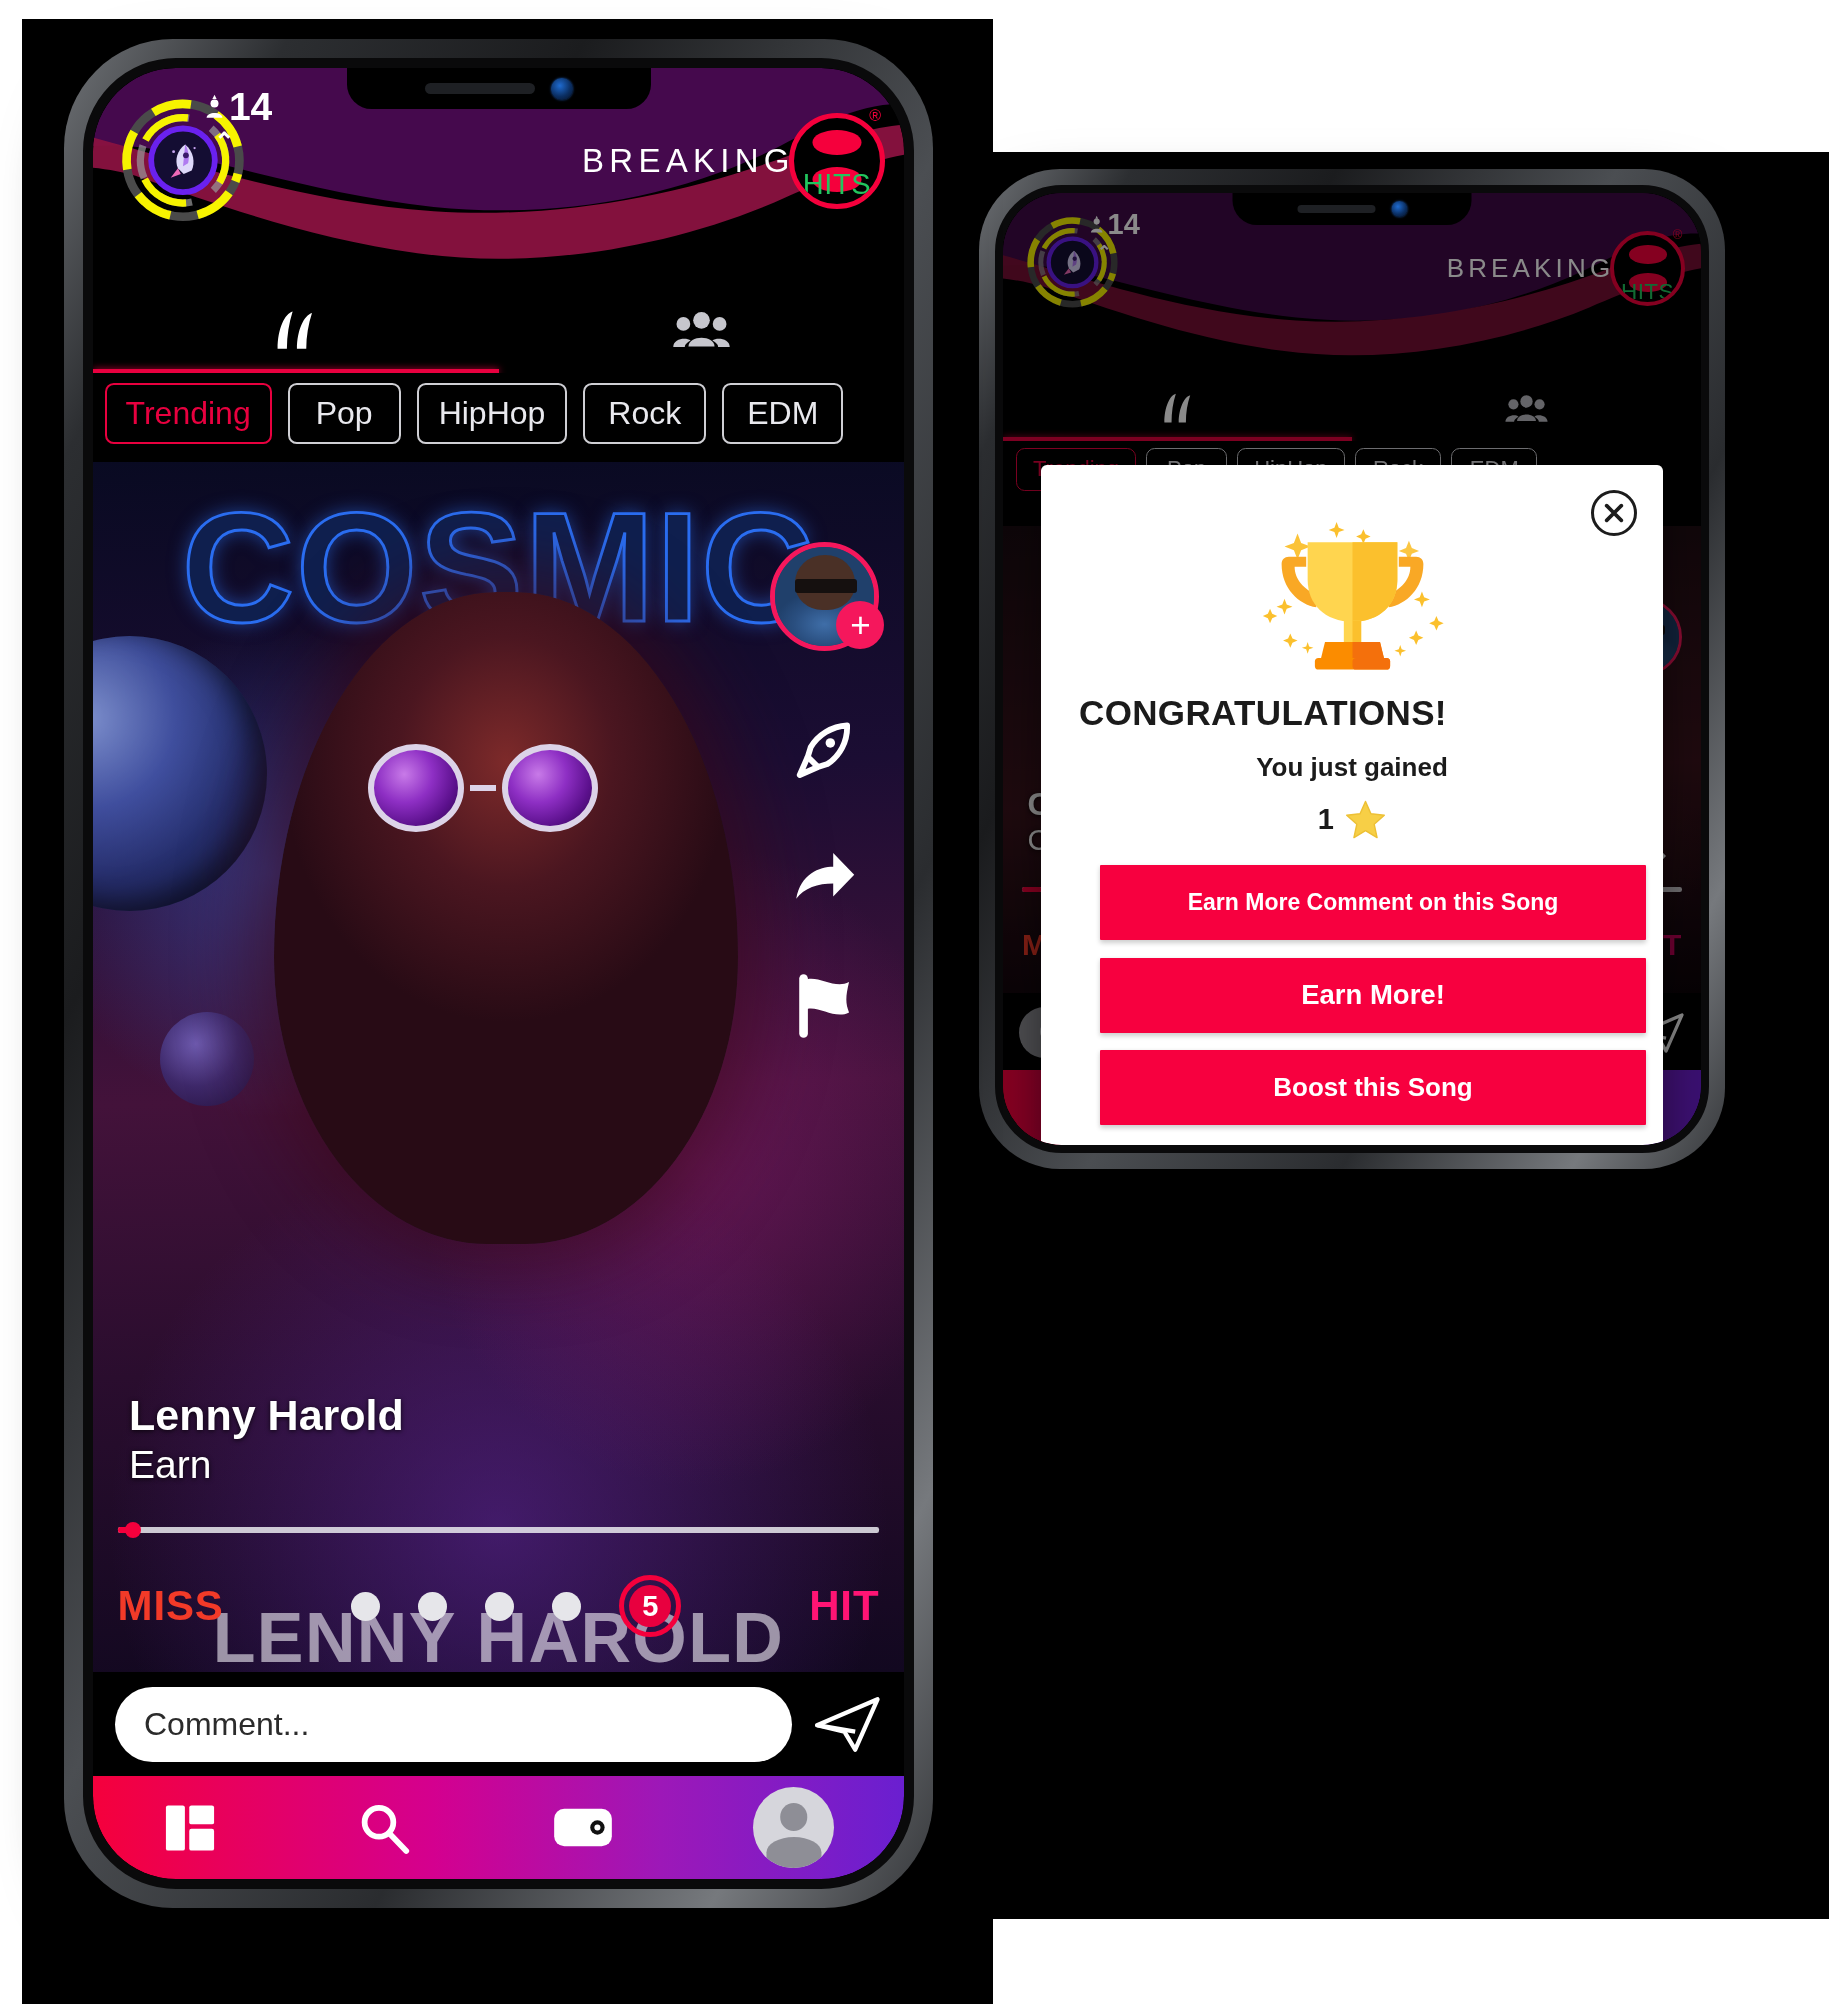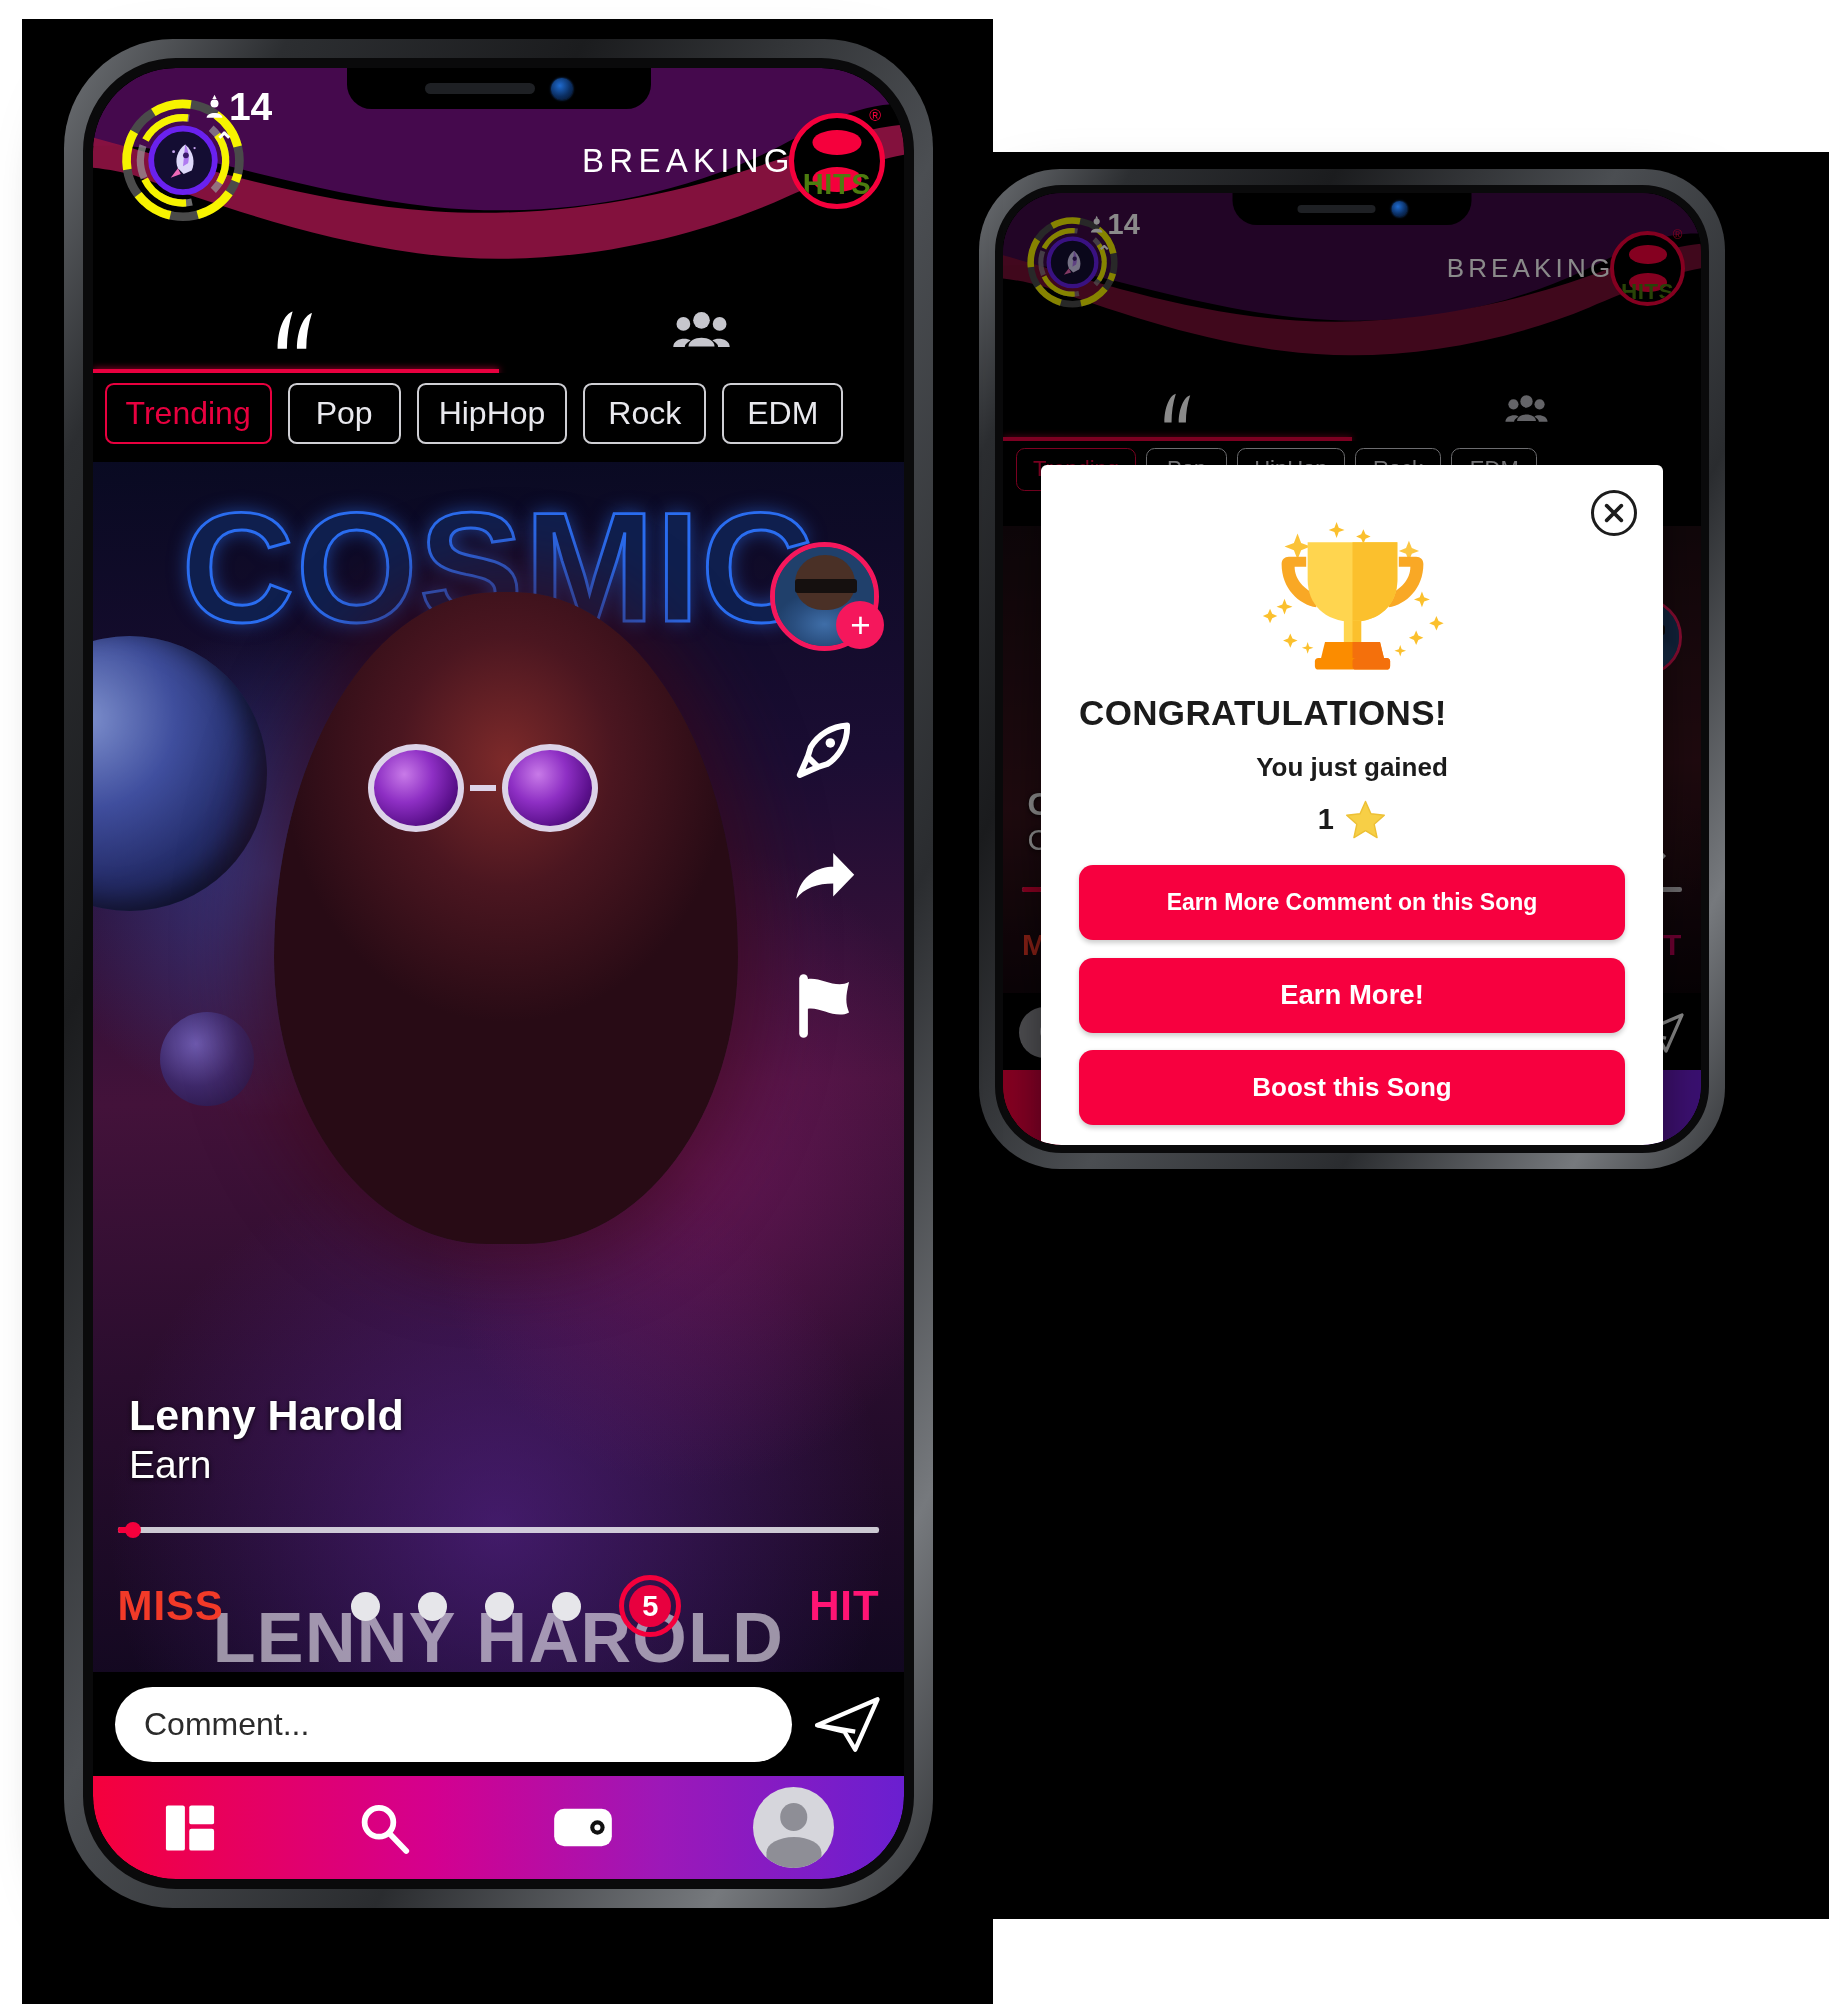--- a/index.html
+++ b/index.html
@@ -136,22 +136,22 @@
     background: #000;
   }
   .brand .hits-badge .bar-top,
   .brand .hits-badge .bar-bot {
     position: absolute; left: 50%; transform: translateX(-50%);
     background: #f5003c;
     border-radius: 50%;
   }
   .brand .hits-badge .hits-word {
     position: relative; z-index: 3;
-    color: #4d7c0f;
-    font-weight: 700;
+    color: #22c55e;
+    font-weight: 400;
     letter-spacing: .02em;
     margin-top: 46px;
   }
   .brand .reg {
     position: absolute;
     color: #f5003c;
   }
 
   
   .top-tabs {
@@ -472,26 +472,27 @@
   .modal-amount {
     display:flex; align-items:center; justify-content:center;
     font-weight:700; color:#1b1b1b;
   }
   .modal-amount .star { display:inline-flex; }
   .modal-btn {
     display:flex; align-items:center; justify-content:center;
     background: #f7003f;
     color: #fff;
     font-weight: 700;
-    border-radius: 14px;
+    border-radius: 1px;
     border: none;
     cursor: pointer;
     font-family: "Liberation Sans", sans-serif;
     box-shadow: 0 2.2px 5px rgba(0,0,0,.2);
     text-align: center;
+    margin-left: 21px;
   }
 </style>
 </head>
 <body>
 
 <div id="stage">
 
   <div class="backdrop-left"></div>
   <div class="backdrop-right"></div>
 

